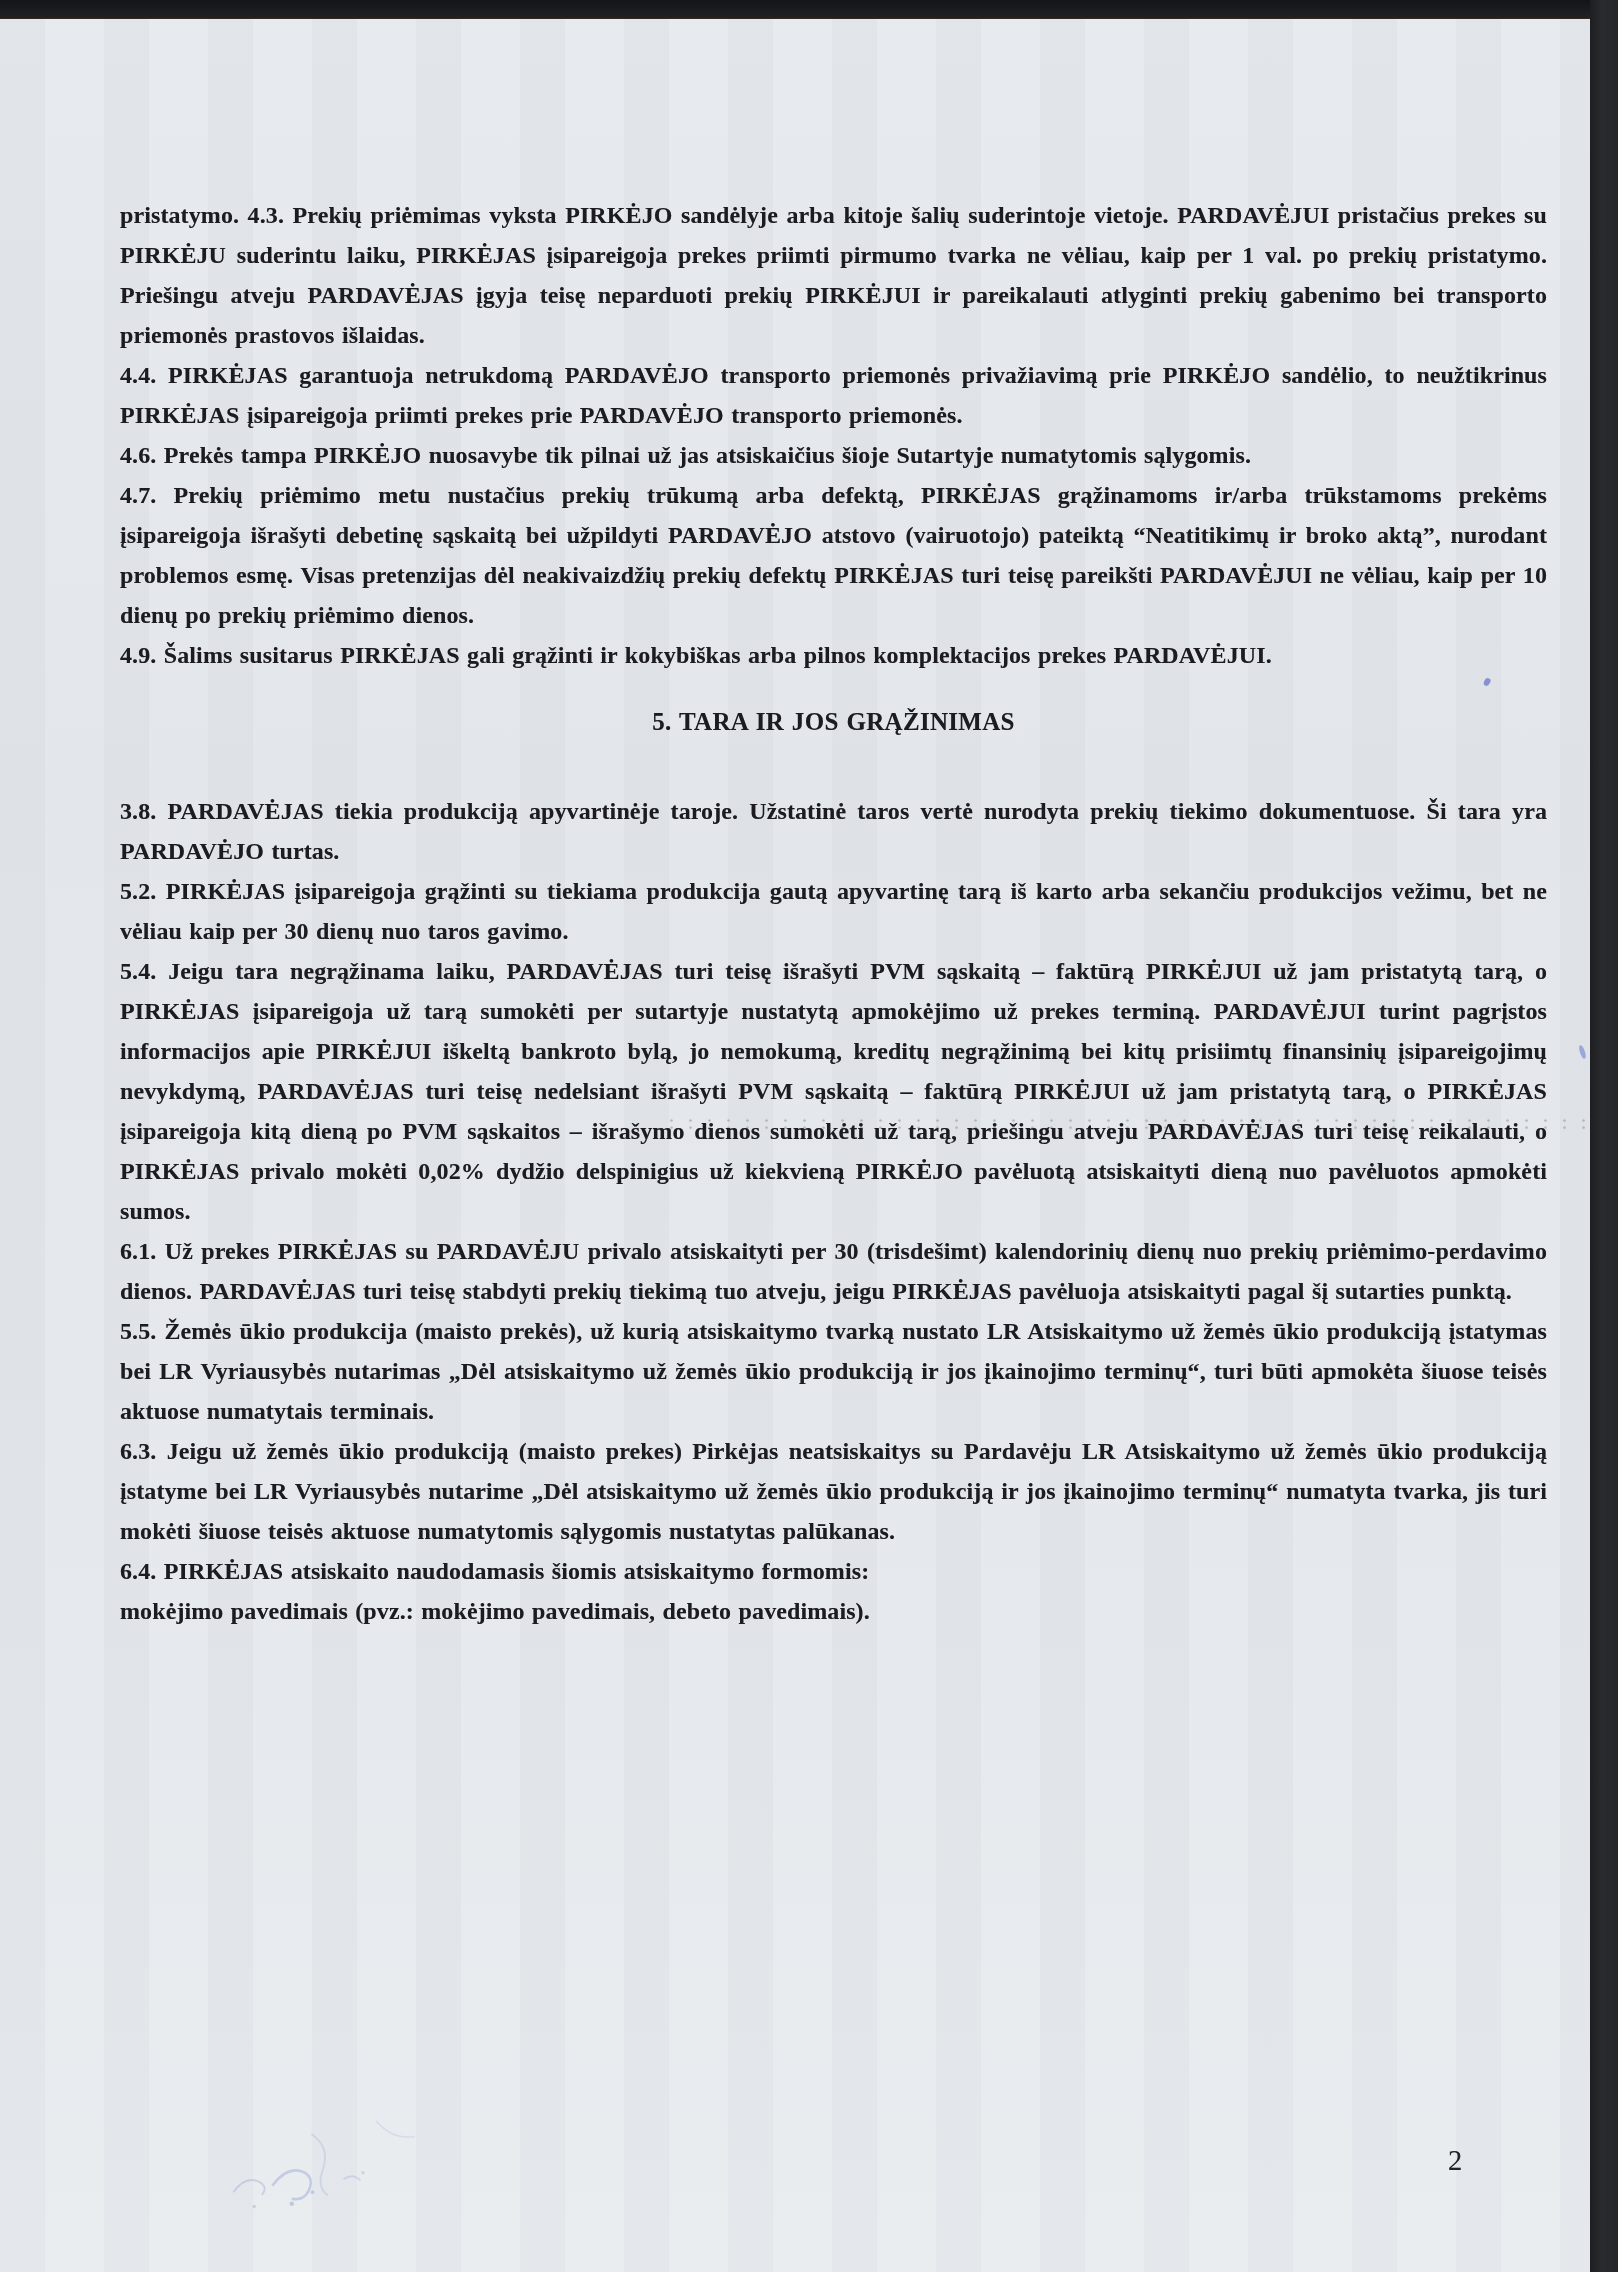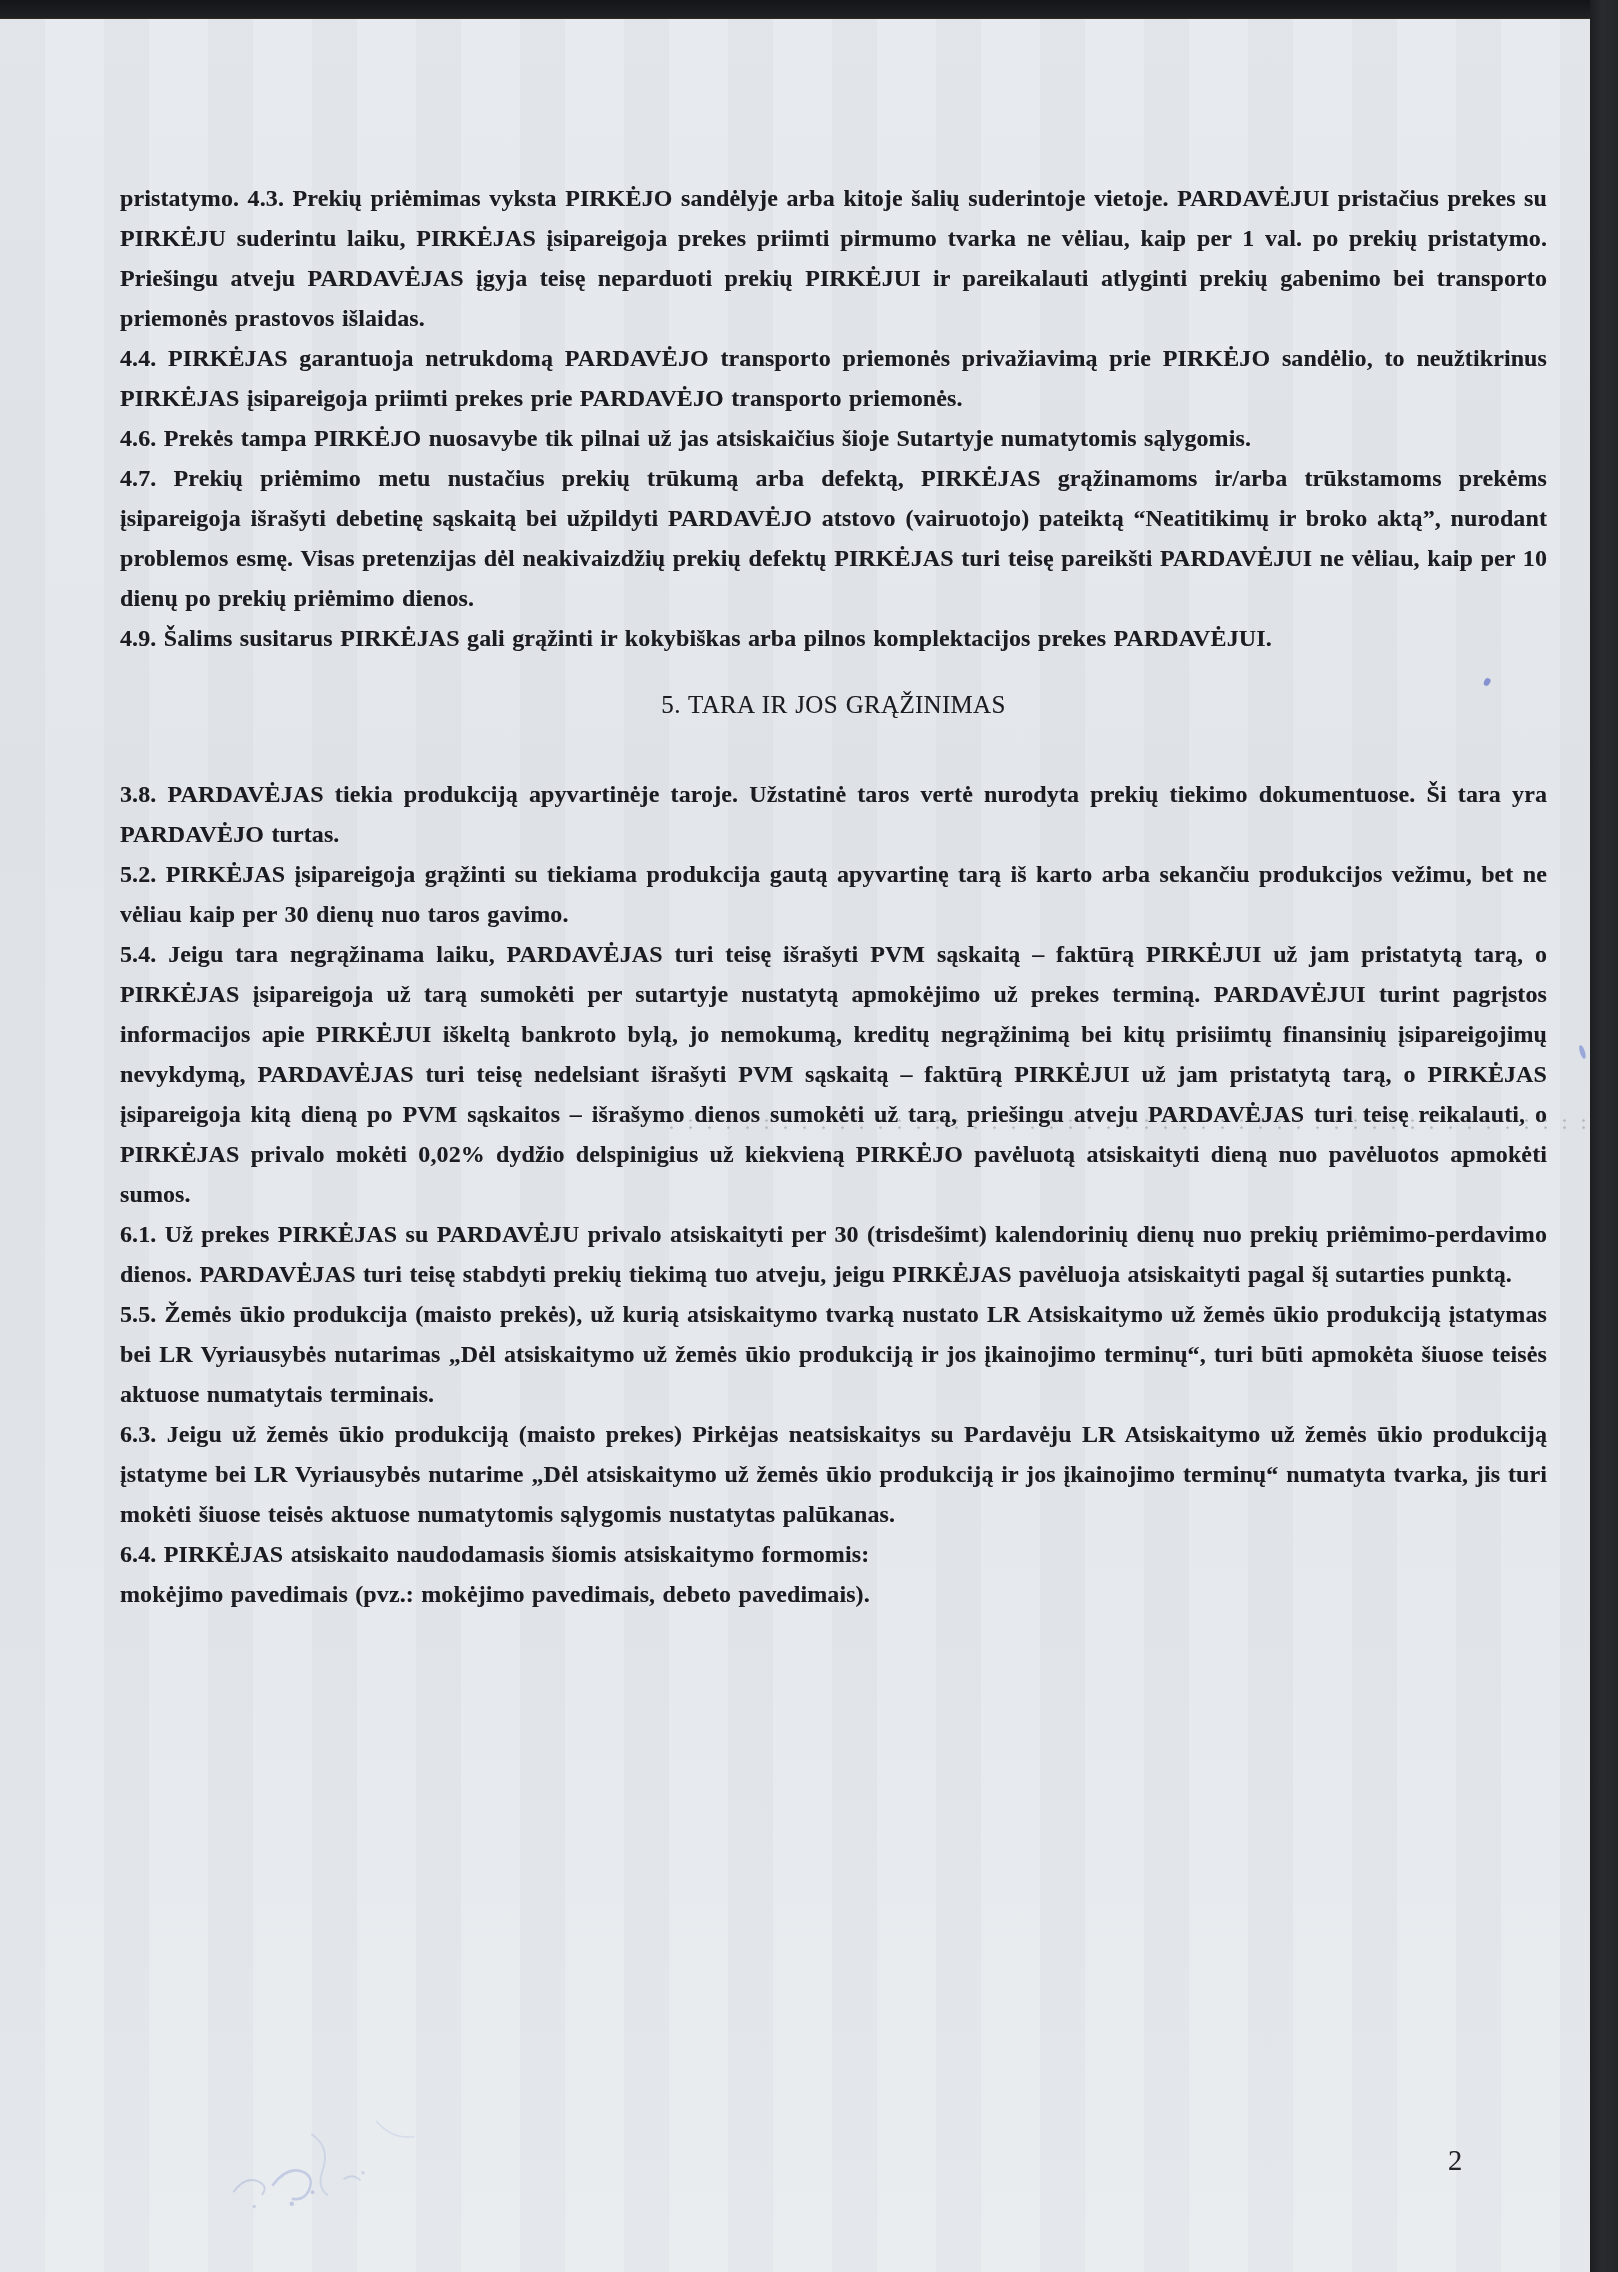--- a/index.html
+++ b/index.html
@@ -19,36 +19,36 @@
   .band-top{
     position:absolute;top:0;left:0;right:0;height:18px;
     background:linear-gradient(180deg,#141517,#202124);
     border-bottom:1.9px solid rgba(74,56,36,0.55);
   }
   .band-right{
     position:absolute;top:0;right:0;bottom:0;width:29px;
     background:linear-gradient(90deg,#1d1e20,#2a2b2e 40%,#242527);
   }
   .content{
-    position:absolute;left:120px;top:178px;width:1427px;
+    position:absolute;left:120px;top:195px;width:1427px;
     font-weight:700;
     font-size:24px;line-height:40px;
     color:#1b1b21;
     text-align:justify;
     word-spacing:1.3px;
     letter-spacing:0.1px;
     text-shadow:0 0 0.6px rgba(25,25,50,0.35);
     z-index:3;
   }
   .content p{margin:0;}
   .content h2{
     margin:27px 0 49px 0;
     text-align:center;
     font-size:25px;line-height:40px;
-    font-weight:400;
+    font-weight:700;
     letter-spacing:0.3px;
   }
   .page-number{
     position:absolute;left:1448px;top:2145px;
     font-weight:400;font-size:28.5px;color:#23232b;
     text-shadow:0 0 0.6px rgba(25,25,50,0.3);
     z-index:3;
   }
   .speckle-line{
     position:absolute;left:662px;top:1117px;width:927px;height:15.6px;

